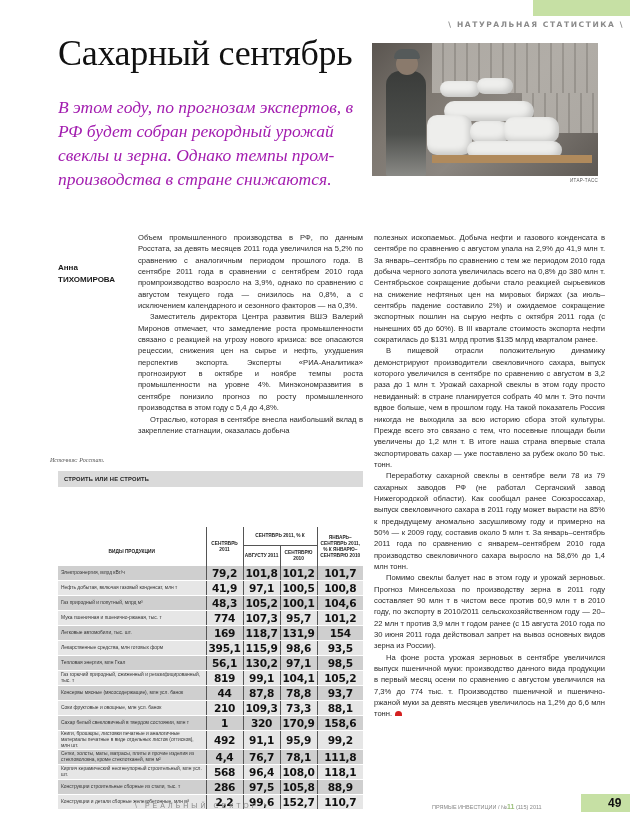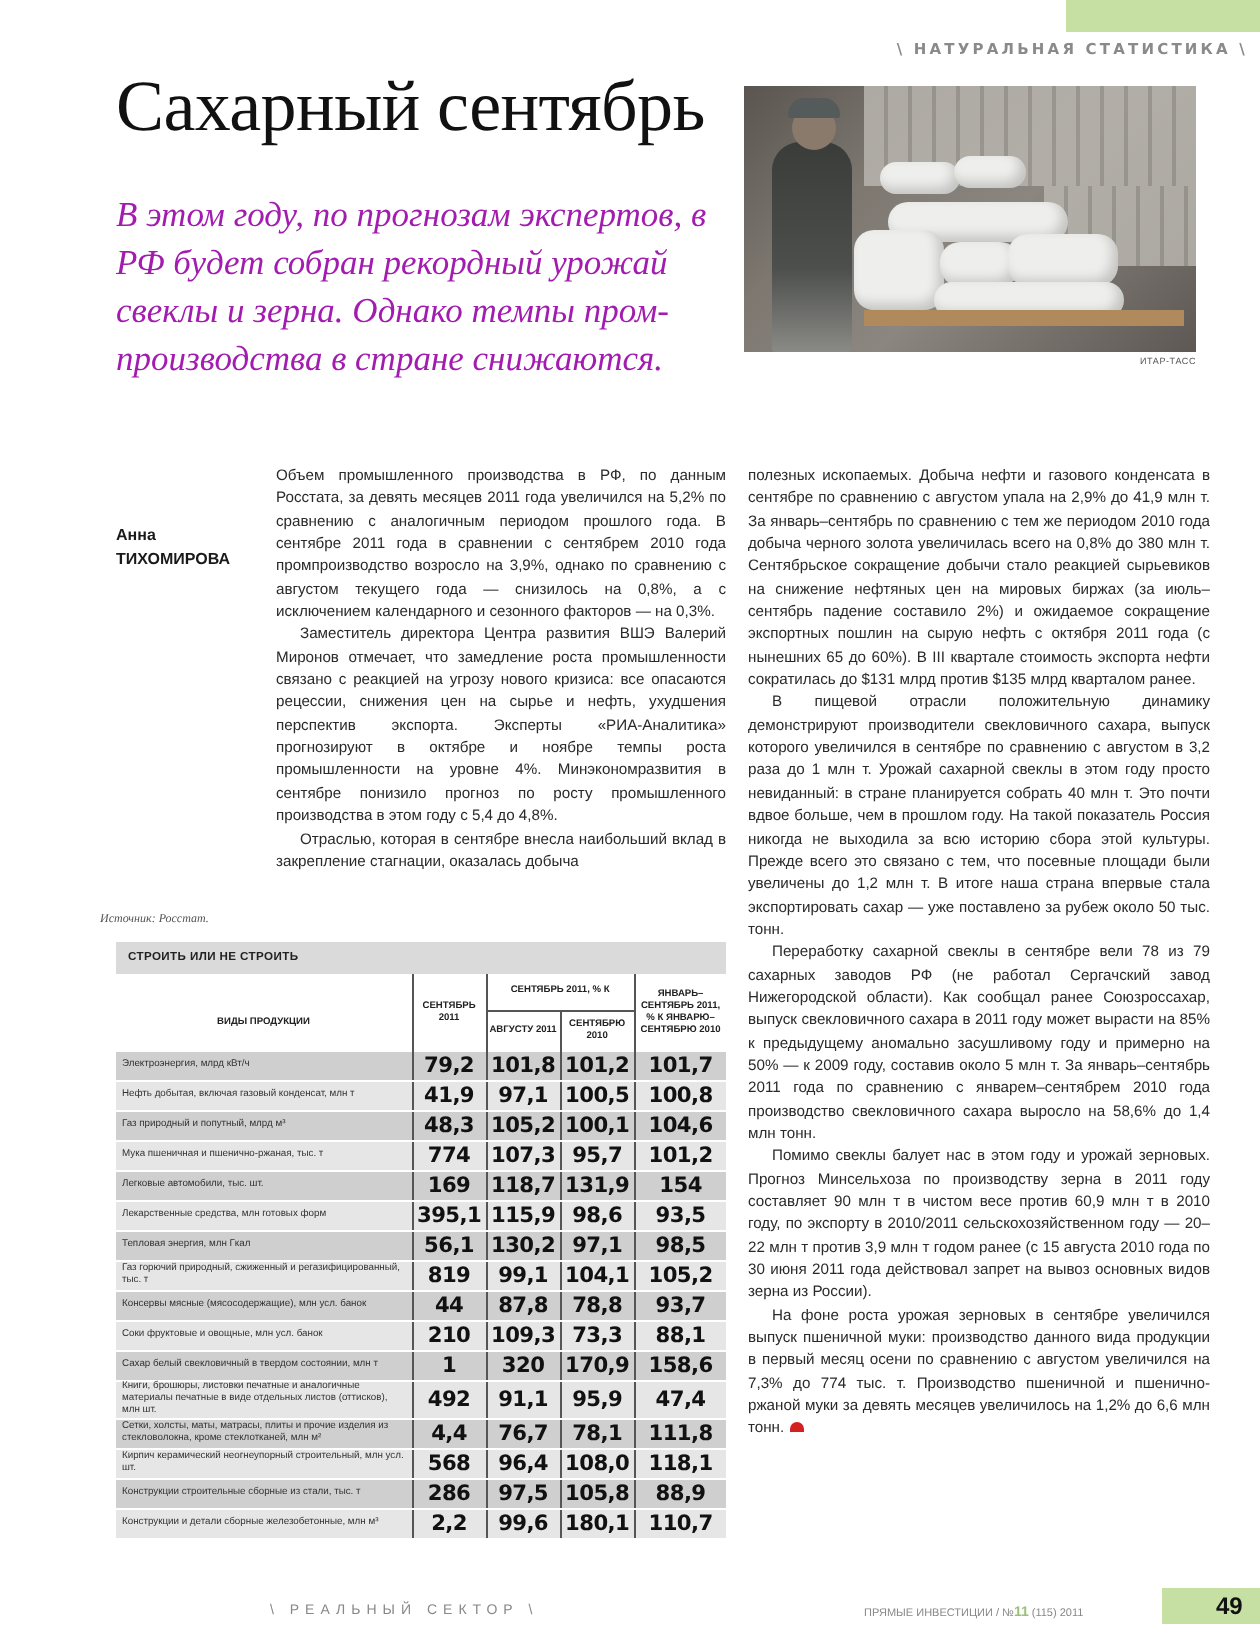--- a/index.html
+++ b/index.html
@@ -27,21 +27,21 @@
                  font-style:italic; font-size:6px; color:#555; }
   .col { position:absolute; font-size:7.6px; line-height:11.35px; color:#2a2a2a; text-align:justify;margin-top:18px; }
   .col p { margin:0; }
   .col p.ind { text-indent:12px; }
   .col1 { left:138px; top:214px; width:225px; }
   .col2 { left:374px; top:214px; width:231px; }
   .end-mark { display:inline-block; width:7px; height:5px; background:#d42020; border-radius:5px 5px 0 0; margin-left:3px; vertical-align:0; }
   
   .tbl { position:absolute; left:58px; top:471px; width:305px; }
   .tbl-title { background:#dadada; font-size:5.8px; font-weight:bold; padding:5px 6px; color:#222; letter-spacing:.2px; }
-  table { border-collapse:collapse; width:100%; }
+  table { border-collapse:collapse; width:100%;margin-top:40px; }
   th { font-size:4.8px; font-weight:bold; color:#222; text-align:center; padding:2px 1px; line-height:6px; }
   td { padding:0 2px; }
   td.name { font-size:4.9px; color:#333; line-height:6px; text-align:left; padding-left:3px; width:148px; }
   td.num { font-weight:bold; font-size:10.6px; text-align:center; color:#111; font-family:"DejaVu Sans", sans-serif; letter-spacing:-0.3px; }
   .bl { border-left:1px solid #555; }
   tr.odd td { background:#cfcfcf; }
   tr.even td { background:#e6e6e6; }
   tr.d td { height:14px; border-bottom:1px solid #ffffff; }
   tr.h1 th, tr.h2 th { background:#fff; }
   .footer-left { position:absolute; left:135px; top:802px; font-size:7px; letter-spacing:3px; color:#888; }
@@ -188,21 +188,21 @@
           <td class="num bl">1</td>
           <td class="num bl">320</td>
           <td class="num bl">170,9</td>
           <td class="num bl">158,6</td>
         </tr>
         <tr class="d even">
           <td class="name">Книги, брошюры, листовки печатные и аналогичные материалы печатные в виде отдельных листов (оттисков), млн шт.</td>
           <td class="num bl">492</td>
           <td class="num bl">91,1</td>
           <td class="num bl">95,9</td>
-          <td class="num bl">47,4</td>
+          <td class="num bl">99,2</td>
         </tr>
         <tr class="d odd">
           <td class="name">Сетки, холсты, маты, матрасы, плиты и прочие изделия из стекловолокна, кроме стеклотканей, млн м²</td>
           <td class="num bl">4,4</td>
           <td class="num bl">76,7</td>
           <td class="num bl">78,1</td>
           <td class="num bl">111,8</td>
         </tr>
         <tr class="d even">
           <td class="name">Кирпич керамический неогнеупорный строительный, млн усл. шт.</td>
@@ -215,21 +215,21 @@
           <td class="name">Конструкции строительные сборные из стали, тыс. т</td>
           <td class="num bl">286</td>
           <td class="num bl">97,5</td>
           <td class="num bl">105,8</td>
           <td class="num bl">88,9</td>
         </tr>
         <tr class="d even">
           <td class="name">Конструкции и детали сборные железобетонные, млн м³</td>
           <td class="num bl">2,2</td>
           <td class="num bl">99,6</td>
-          <td class="num bl">180,1</td>
+          <td class="num bl">152,7</td>
           <td class="num bl">110,7</td>
         </tr>
       </tbody>
   </table>
 </div>
 
 <div class="footer-left">\ РЕАЛЬНЫЙ СЕКТОР \</div>
 <div class="footer-right">
   <span>ПРЯМЫЕ ИНВЕСТИЦИИ / №</span><b>11</b>
   <span>(115) 2011</span>

